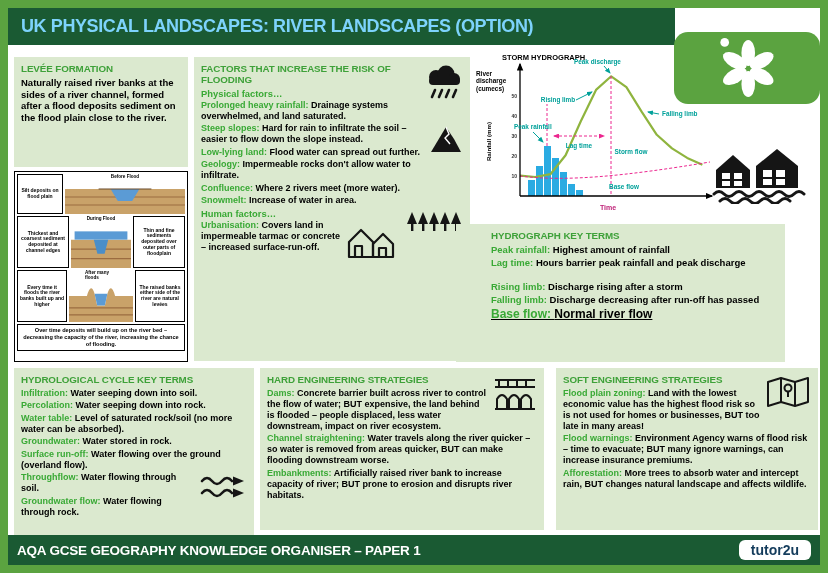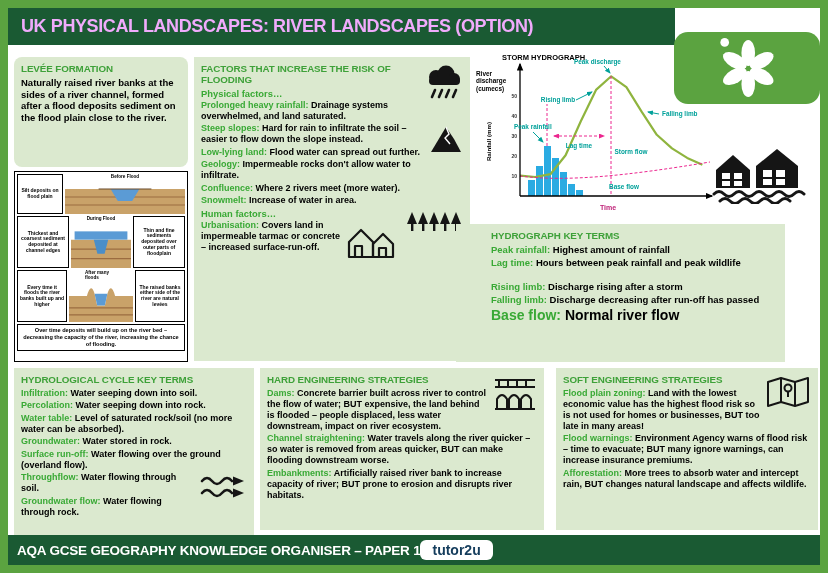--- a/index.html
+++ b/index.html
@@ -1,25 +1,25 @@
 <!DOCTYPE html>
 <html><head>
 <meta charset="utf-8">
 <style>
   html,body{margin:0;padding:0;}
   body{width:828px;height:573px;position:relative;overflow:hidden;background:#fff;
        font-family:"Liberation Sans",sans-serif;}
   .frame{position:absolute;inset:0;border:8px solid #5ba340;pointer-events:none;z-index:40;}
   .header{position:absolute;left:8px;top:8px;width:654px;height:37px;background:#1a5a33;
           display:flex;align-items:center;padding-left:13px;z-index:2;}
-  .header h1{color:#f0abfc;font-size:18px;font-weight:bold;letter-spacing:-0.4px;margin:0;}
+  .header h1{color:#7dd3fc;font-size:18px;font-weight:bold;letter-spacing:-0.4px;margin:0;}
   .logo-box{position:absolute;left:674px;top:32px;width:146px;height:72px;background:#5ba340;
             border-radius:14px;display:flex;align-items:center;justify-content:center;z-index:3;}
   .footer{position:absolute;left:8px;top:535px;width:812px;height:30px;background:#1a5a33;
-          display:flex;align-items:center;padding:12px 9px;z-index:2;box-sizing:border-box;}
+          display:flex;align-items:center;justify-content:space-between;padding:12px 9px;z-index:2;box-sizing:border-box;}
   .footer .ftext{color:#fff;font-weight:bold;font-size:13.5px;letter-spacing:-0.2px;}
   .brand-pill{background:#fff;border-radius:6px;padding:2px 12px;font-weight:bold;font-size:14px;color:#143c5c;}
 
   .panel{position:absolute;background:#dbe9cf;padding:6px 7px;box-sizing:border-box;}
   .panel-title{color:#3ea139;font-weight:bold;font-size:9.8px;margin-bottom:3px;letter-spacing:-0.1px;}
   .line{font-size:9px;font-weight:bold;color:#000;line-height:1.22;margin-bottom:1.5px;}
   .term{color:#39a935;}
   .subhead{color:#39a935;font-weight:bold;font-size:9.4px;margin:1px 0;}
   .icon-r{float:right;margin:1px 0 2px 5px;}
 
@@ -66,21 +66,21 @@
         <ellipse cx="0" cy="-25" rx="11" ry="21" transform="rotate(120)"></ellipse>
         <ellipse cx="0" cy="-25" rx="11" ry="21" transform="rotate(180)"></ellipse>
         <ellipse cx="0" cy="-25" rx="11" ry="21" transform="rotate(240)"></ellipse>
         <ellipse cx="0" cy="-25" rx="11" ry="21" transform="rotate(300)"></ellipse>
       </g>
       <circle cx="14" cy="12" r="7" fill="#fff"></circle>
     </svg>
   </span>
 </div>
 
-<section class="panel" style="left:14px;top:57px;width:174px;height:110px;border-radius:8px;">
+<section class="panel" style="left:14px;top:57px;width:174px;height:110px;">
   <div class="panel-title">LEVÉE FORMATION</div>
   <div class="line" style="font-size:9.5px;">Naturally raised river banks at the sides of a river channel, formed after a flood deposits sediment on the flood plain close to the river.</div>
 </section>
 
 <div class="diagram">
   <div class="dg-row" style="height:40px;">
     <div class="dg-label" style="width:46px;">Silt deposits on flood plain</div>
     <div class="dg-svgwrap">
       <div class="dg-cap">Before Flood</div>
       <svg viewBox="0 0 100 40" preserveAspectRatio="none">
@@ -259,24 +259,24 @@
     <g stroke="#151515" stroke-width="3" fill="none" stroke-linecap="round">
       <path d="M4,48 Q9,43 14,48 T24,48 T34,48 T44,48 T54,48 T64,48 T74,48 T84,48 T94,48"></path>
       <path d="M10,55 Q15,50 20,55 T30,55 T40,55 T50,55 T60,55 T70,55 T80,55"></path>
     </g>
   </svg>
 </div>
 
 <section class="panel" style="left:456px;top:224px;width:329px;height:138px;padding-left:35px;">
   <div class="panel-title">HYDROGRAPH KEY TERMS</div>
   <div class="line" style="font-size:9.5px;"><span class="term">Peak rainfall:</span> <span>Highest amount of rainfall</span></div>
-  <div class="line" style="font-size:9.5px;"><span class="term">Lag time:</span> <span>Hours between peak rainfall and peak wildlife</span></div>
+  <div class="line" style="font-size:9.5px;"><span class="term">Lag time:</span> <span>Hours barrier peak rainfall and peak discharge</span></div>
   <div class="line" style="font-size:9.5px;margin-top:12px;"><span class="term">Rising limb:</span> <span>Discharge rising after a storm</span></div>
   <div class="line" style="font-size:9.5px;"><span class="term">Falling limb:</span> <span>Discharge decreasing after run-off has passed</span></div>
-  <div class="line" style="font-size:14px;"><span class="term">Base flow:</span> <span>Normal river flow</span></div>
+  <div class="line" style="font-size:12px;text-decoration:underline;"><span class="term">Base flow:</span> <span>Normal river flow</span></div>
 </section>
 
 <section class="panel" style="left:14px;top:368px;width:240px;height:207px;">
   <div class="panel-title">HYDROLOGICAL CYCLE KEY TERMS</div>
   <div class="line"><span class="term">Infiltration:</span> <span>Water seeping down into soil.</span></div>
   <div class="line"><span class="term">Percolation:</span> <span>Water seeping down into rock.</span></div>
   <div class="line"><span class="term">Water table:</span> <span>Level of saturated rock/soil (no more water can be absorbed).</span></div>
   <div class="line"><span class="term">Groundwater:</span> <span>Water stored in rock.</span></div>
   <div class="line"><span class="term">Surface run-off:</span> <span>Water flowing over the ground (overland flow).</span></div>
   <div class="icon-r">

